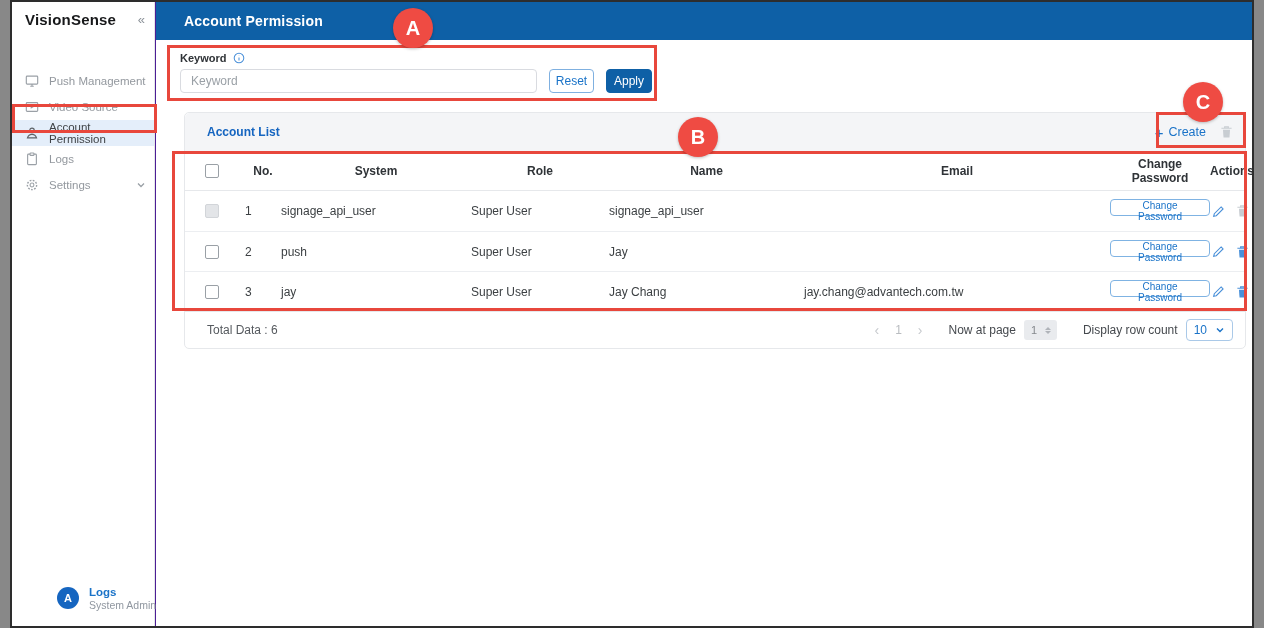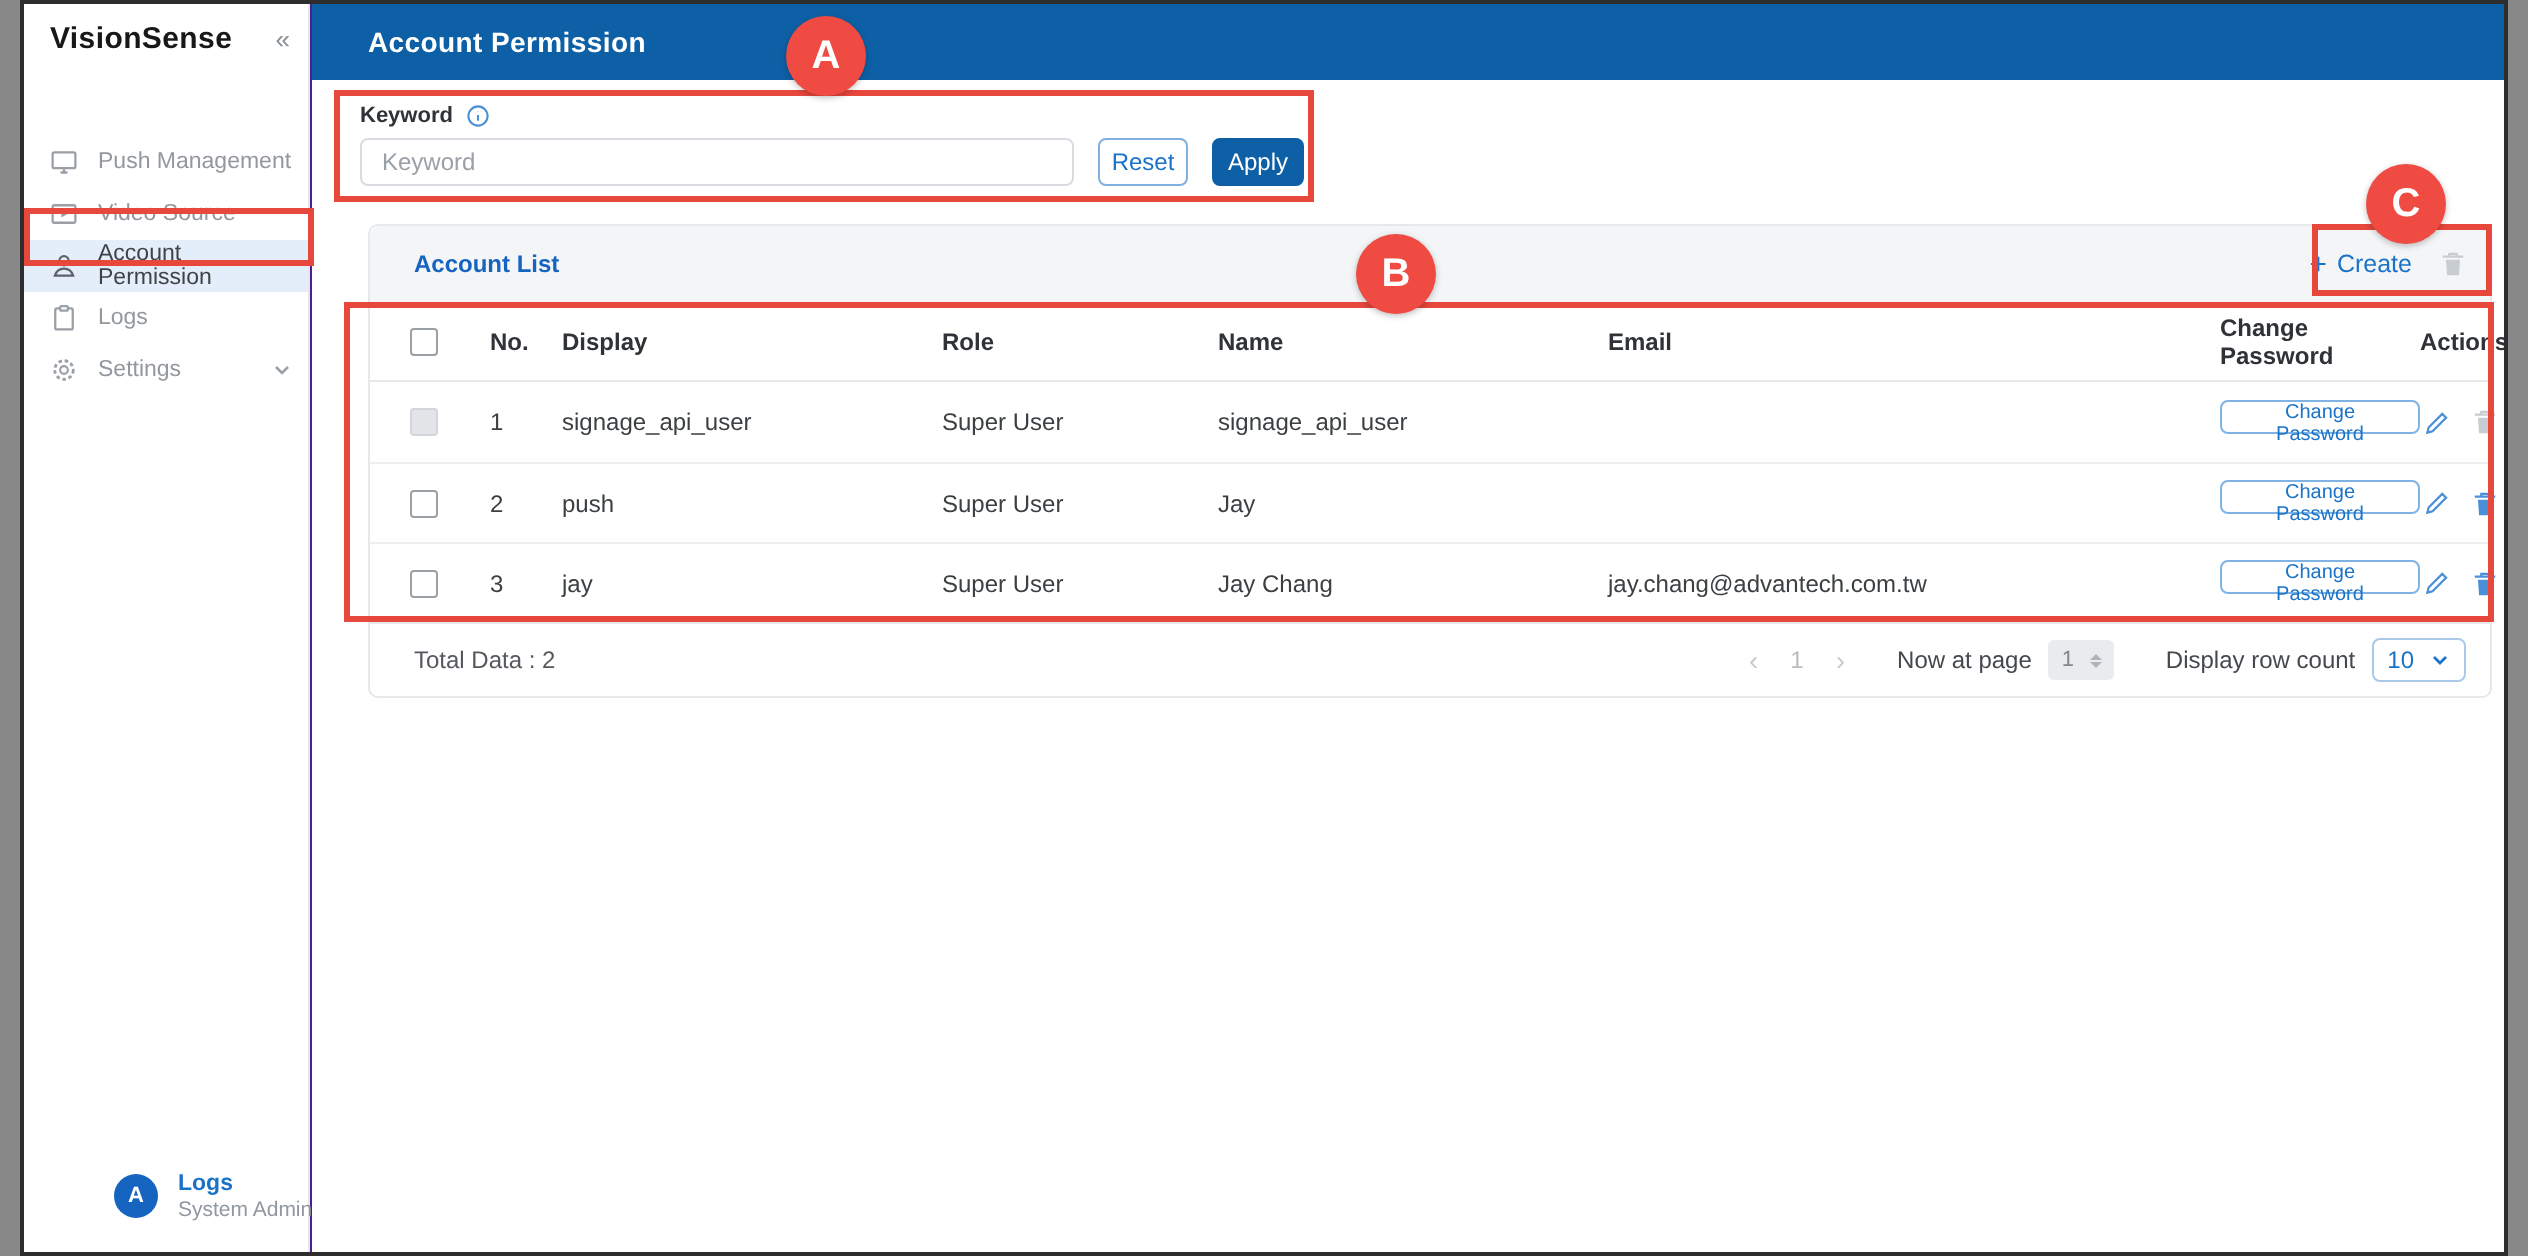--- a/index.html
+++ b/index.html
@@ -72,21 +72,21 @@
   .create-btn { display:flex; align-items:center; gap:5px; color:#1a73c8; font-size:12.5px; cursor:pointer; }
   .create-plus { font-size:15px; line-height:1; }
   .icon-btn { display:flex; align-items:center; color:#4a90d9; cursor:pointer; }
   .icon-btn.disabled { color:#c8cdd2; cursor:default; }
   
   .trow {
     display:grid;
     grid-template-columns:28px 48px 190px 138px 195px 306px 100px 1fr;
     align-items:center; padding-left:20px; height:40px;
   }
-  .trow.thead { height:39px; border-bottom:1px solid #e6e8eb; font-weight:bold; color:#2f3337; }
+  .trow.thead { height:39px; border-bottom:1px solid #e6e8eb; font-weight:bold; color:#2f3337;text-align:center; }
   .trow + .trow.tdata { border-top:1px solid #eceef1; }
   .trow.thead + .trow.tdata { border-top:none; }
   .trow .cell { font-size:12px; }
   .trow.thead .cell { font-size:12px; }
   .cell.no { padding-left:12px; }
   .cb {
     width:14px; height:14px; border:1.5px solid #9aa0a6; border-radius:2px; background:#fff; cursor:pointer;
   }
   .cb.disabled { background:#e3e5e8; border-color:#d2d5d9; cursor:default; }
   .chpw-btn {
@@ -238,21 +238,21 @@
                 <path d="M3.2 5.2h7.6l-.6 8.3H3.8z" fill="currentColor" stroke="none"></path>
               </svg>
           </span>
         </span>
       </div>
 
       <div>
         <div class="trow thead">
           <span class="cb"></span>
           <span class="cell no">No.</span>
-          <span class="cell">Display</span>
+          <span class="cell">System</span>
           <span class="cell">Role</span>
           <span class="cell">Name</span>
           <span class="cell">Email</span>
           <span class="cell">Change Password</span>
           <span class="cell">Actions</span>
         </div>
 
         <div class="trow tdata">
           <span class="cb disabled"></span>
           <span class="cell no">1</span>
@@ -317,21 +317,21 @@
               <svg width="13" height="14" viewBox="0 0 14 15" fill="none" stroke="currentColor" stroke-width="1.2">
                   <path d="M1.5 3.5h11M5 3.5V2h4v1.5"></path>
                   <path d="M3.2 5.2h7.6l-.6 8.3H3.8z" fill="currentColor" stroke="none"></path>
                 </svg>
             </span>
           </span>
         </div>
       </div>
 
       <div class="card-footer">
-        <span class="total">Total Data : 2</span>
+        <span class="total">Total Data : 6</span>
         <span class="pager">
           <span class="pg-nav">
             <span class="pg-arrow">‹</span>
             <span class="pg-num">1</span>
             <span class="pg-arrow">›</span>
           </span>
           <span class="pg-label">Now at page</span>
           <span class="page-input-wrap">
             <input class="page-input" value="1" style="">
             <span class="spinner">

